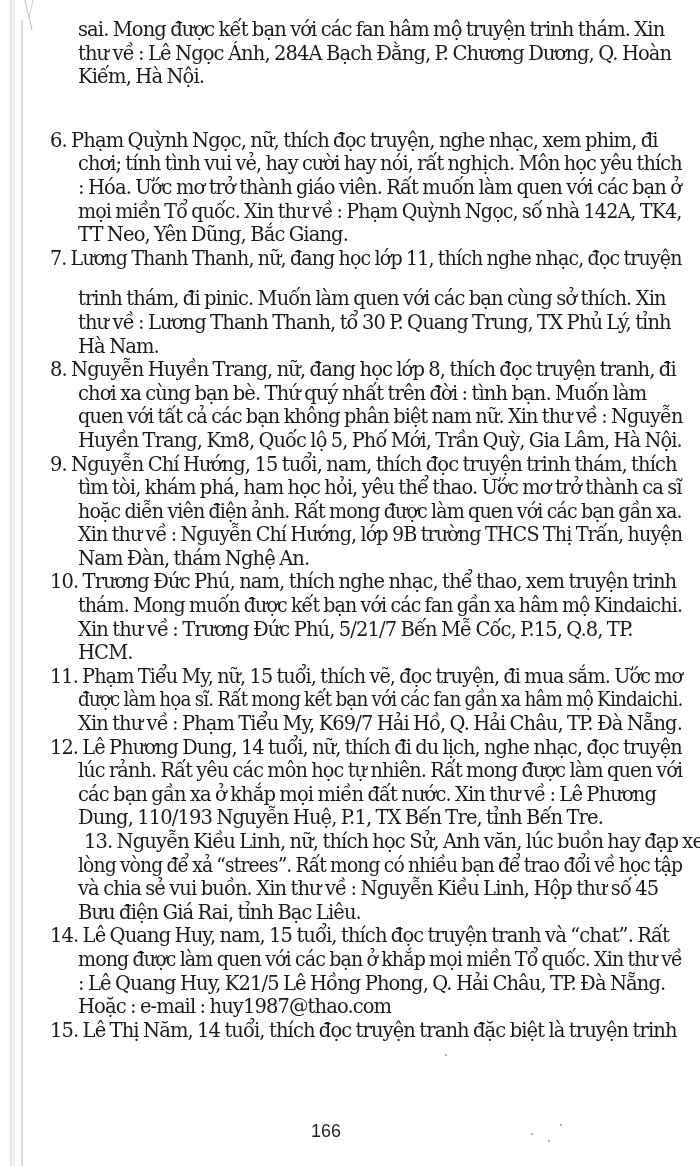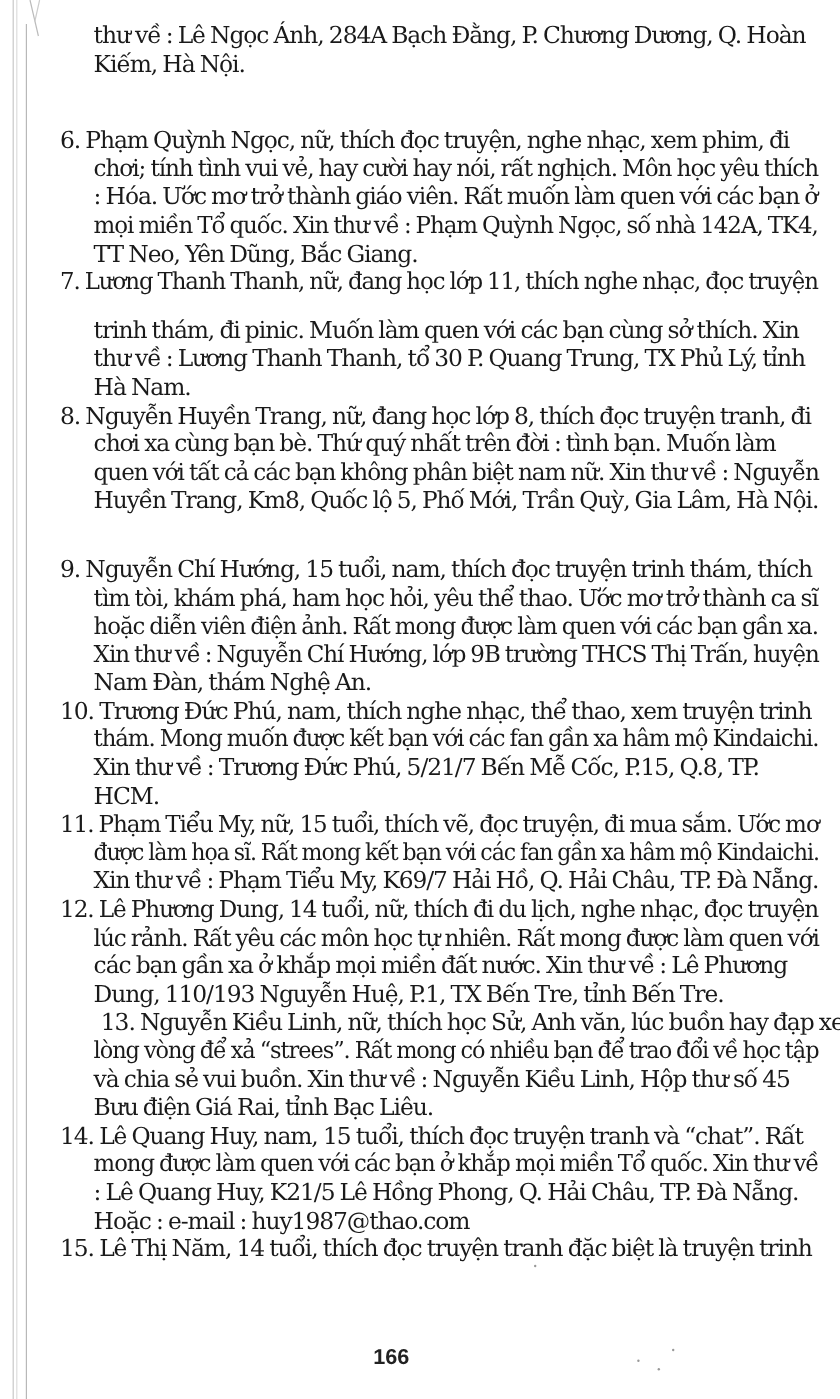--- a/index.html
+++ b/index.html
@@ -11,38 +11,39 @@
   .page { position: absolute; left: 50px; top: 18px; width: 632px; }
   .entry { margin: 0; }
   .line {
     display: block; white-space: nowrap; font-size: 19.5px; line-height: 23.6px; height: 23.6px;
     letter-spacing: -0.9px; word-spacing: -1px; transform-origin: left center;
   }
   .first { padding-left: 0; }
   .cont { padding-left: 28px; }
   .page-number {
     position: absolute; left: 0; width: 652px; top: 1121px; text-align: center;
-    font-family: "Liberation Sans", sans-serif; font-weight: bold; font-size: 18px; color: #222;
+    font-family: "Liberation Sans", sans-serif; font-weight: normal; font-size: 18px; color: #222;
   }
   .speck { position: absolute; width: 2px; height: 2px; background: #999; border-radius: 1px; }
 </style>
 </head>
 <body>
 
 <svg class="margin-lines" viewBox="0 0 40 1166" width="40" height="1166">
   <line x1="11" y1="0" x2="11" y2="1166" stroke="#c8c8c8" stroke-width="1"></line>
   <line x1="14" y1="0" x2="14" y2="1166" stroke="#dcdcdc" stroke-width="1"></line>
   <line x1="22" y1="20" x2="22" y2="1166" stroke="#b8b8b8" stroke-width="1"></line>
   <line x1="25" y1="0" x2="32" y2="30" stroke="#bbbbbb" stroke-width="1"></line>
   <line x1="33" y1="0" x2="29" y2="18" stroke="#cccccc" stroke-width="1"></line>
 </svg>
 
 <div class="page">
 
   <div class="entry">
+    <span class="line cont" style="transform: scaleX(1); padding-left: 28px;">sai. Mong được kết bạn với các fan hâm mộ truyện trinh thám. Xin</span>
     <span class="line cont" style="transform: scaleX(1); padding-left: 28px;">thư về : Lê Ngọc Ánh, 284A Bạch Đằng, P. Chương Dương, Q. Hoàn</span>
     <span class="line cont">Kiếm, Hà Nội.</span>
   </div>
 
   <div class="entry">
     <span class="line first" style="transform: scaleX(1); margin-top: 40px;">6. Phạm Quỳnh Ngọc, nữ, thích đọc truyện, nghe nhạc, xem phim, đi</span>
     <span class="line cont" style="transform: scaleX(0.990164); padding-left: 28.2781px;">chơi; tính tình vui vẻ, hay cười hay nói, rất nghịch. Môn học yêu thích</span>
     <span class="line cont" style="transform: scaleX(1); padding-left: 28px;">: Hóa. Ước mơ trở thành giáo viên. Rất muốn làm quen với các bạn ở</span>
     <span class="line cont" style="transform: scaleX(0.980519); padding-left: 28.5563px;">mọi miền Tổ quốc. Xin thư về : Phạm Quỳnh Ngọc, số nhà 142A, TK4,</span>
     <span class="line cont">TT Neo, Yên Dũng, Bắc Giang.</span>
@@ -56,21 +57,21 @@
   </div>
 
   <div class="entry">
     <span class="line first" style="transform: scaleX(1);">8. Nguyễn Huyền Trang, nữ, đang học lớp 8, thích đọc truyện tranh, đi</span>
     <span class="line cont" style="transform: scaleX(1); padding-left: 28px;">chơi xa cùng bạn bè. Thứ quý nhất trên đời : tình bạn. Muốn làm</span>
     <span class="line cont" style="transform: scaleX(0.988543); padding-left: 28.3245px;">quen với tất cả các bạn không phân biệt nam nữ. Xin thư về : Nguyễn</span>
     <span class="line cont" style="transform: scaleX(0.995058); padding-left: 28.1391px;">Huyền Trang, Km8, Quốc lộ 5, Phố Mới, Trần Quỳ, Gia Lâm, Hà Nội.</span>
   </div>
 
   <div class="entry">
-    <span class="line first" style="transform: scaleX(1); margin-top: 34px;">9. Nguyễn Chí Hướng, 15 tuổi, nam, thích đọc truyện trinh thám, thích</span>
+    <span class="line first" style="transform: scaleX(1);">9. Nguyễn Chí Hướng, 15 tuổi, nam, thích đọc truyện trinh thám, thích</span>
     <span class="line cont" style="transform: scaleX(0.998347); padding-left: 28.0464px;">tìm tòi, khám phá, ham học hỏi, yêu thể thao. Ước mơ trở thành ca sĩ</span>
     <span class="line cont" style="transform: scaleX(0.977346); padding-left: 28.649px;">hoặc diễn viên điện ảnh. Rất mong được làm quen với các bạn gần xa.</span>
     <span class="line cont" style="transform: scaleX(0.982114); padding-left: 28.5099px;">Xin thư về : Nguyễn Chí Hướng, lớp 9B trường THCS Thị Trấn, huyện</span>
     <span class="line cont">Nam Đàn, thám Nghệ An.</span>
   </div>
 
   <div class="entry">
     <span class="line first" style="transform: scaleX(1);">10. Trương Đức Phú, nam, thích nghe nhạc, thể thao, xem truyện trinh</span>
     <span class="line cont" style="transform: scaleX(0.974194); padding-left: 28.7417px;">thám. Mong muốn được kết bạn với các fan gần xa hâm mộ Kindaichi.</span>
     <span class="line cont" style="transform: scaleX(1); padding-left: 28px;">Xin thư về : Trương Đức Phú, 5/21/7 Bến Mễ Cốc, P.15, Q.8, TP.</span>

